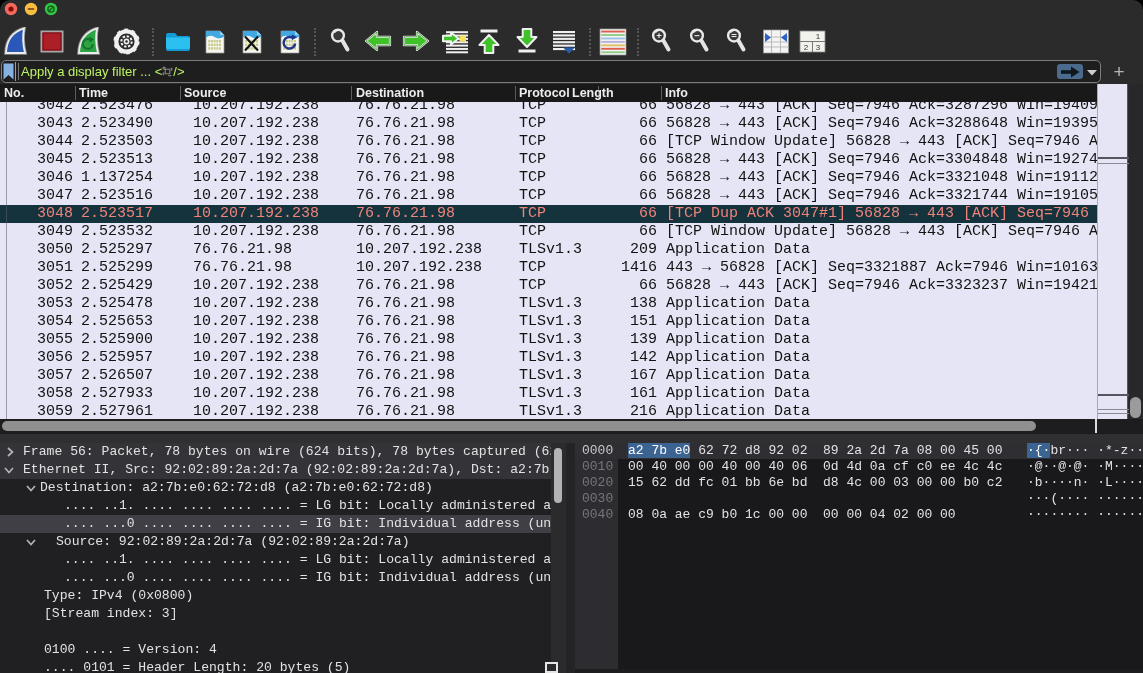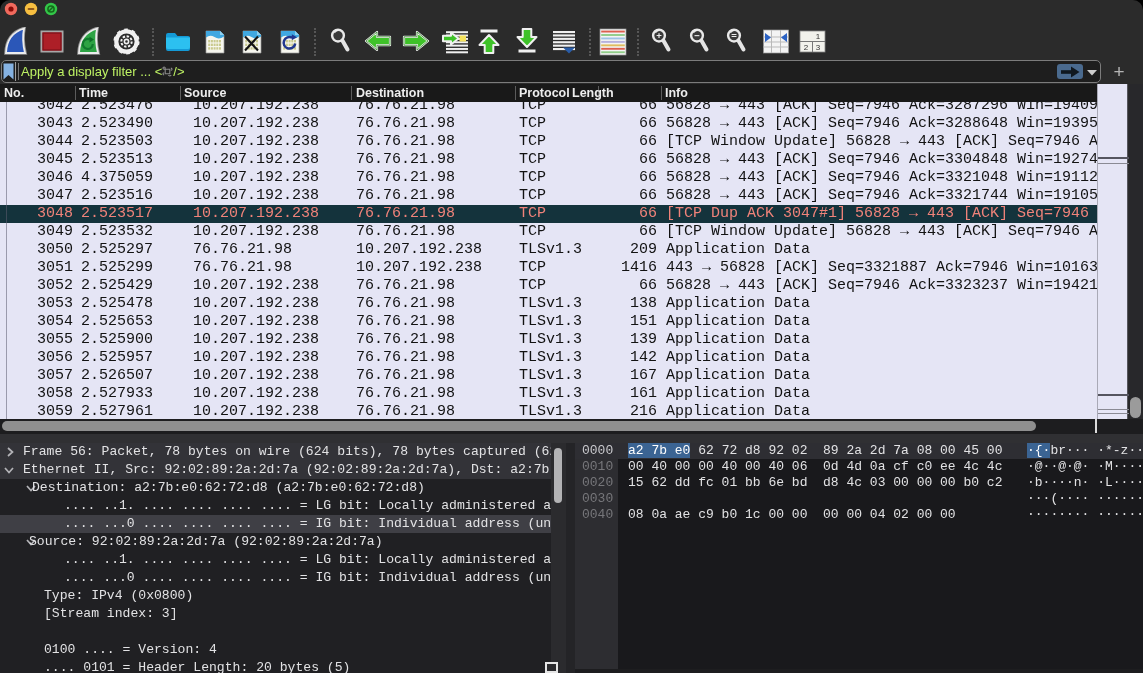--- a/index.html
+++ b/index.html
@@ -284,21 +284,21 @@
  <span style="left:572px">Length</span>
       <i style="left:661px"></i>
  <span style="left:665px">Info</span>
 </div>
 <div class="abs" style="left:6px;top:102px;width:1px;height:317px;background:rgba(92,92,112,0.55);z-index:5"></div>
 <div id="plist">
 <div class="prow" style="top:-5px"><span class="cno">3042</span><span class="ct">2.523476</span><span class="cs">10.207.192.238</span><span class="cd">76.76.21.98</span><span class="cp">TCP</span><span class="cl">66</span><span class="ci">56828 → 443 [ACK] Seq=7946 Ack=3287296 Win=1940928 Len=0</span></div>
 <div class="prow" style="top:13px"><span class="cno">3043</span><span class="ct">2.523490</span><span class="cs">10.207.192.238</span><span class="cd">76.76.21.98</span><span class="cp">TCP</span><span class="cl">66</span><span class="ci">56828 → 443 [ACK] Seq=7946 Ack=3288648 Win=1939584 Len=0</span></div>
 <div class="prow" style="top:31px"><span class="cno">3044</span><span class="ct">2.523503</span><span class="cs">10.207.192.238</span><span class="cd">76.76.21.98</span><span class="cp">TCP</span><span class="cl">66</span><span class="ci">[TCP Window Update] 56828 → 443 [ACK] Seq=7946 Ack=3288648 Win=2097152</span></div>
 <div class="prow" style="top:49px"><span class="cno">3045</span><span class="ct">2.523513</span><span class="cs">10.207.192.238</span><span class="cd">76.76.21.98</span><span class="cp">TCP</span><span class="cl">66</span><span class="ci">56828 → 443 [ACK] Seq=7946 Ack=3304848 Win=1927424 Len=0</span></div>
-<div class="prow" style="top:67px"><span class="cno">3046</span><span class="ct">4.375059</span><span class="cs">10.207.192.238</span><span class="cd">76.76.21.98</span><span class="cp">TCP</span><span class="cl">66</span><span class="ci">56828 → 443 [ACK] Seq=7946 Ack=3321048 Win=1911232 Len=0</span></div>
+<div class="prow" style="top:67px"><span class="cno">3046</span><span class="ct">1.137254</span><span class="cs">10.207.192.238</span><span class="cd">76.76.21.98</span><span class="cp">TCP</span><span class="cl">66</span><span class="ci">56828 → 443 [ACK] Seq=7946 Ack=3321048 Win=1911232 Len=0</span></div>
 <div class="prow" style="top:85px"><span class="cno">3047</span><span class="ct">2.523516</span><span class="cs">10.207.192.238</span><span class="cd">76.76.21.98</span><span class="cp">TCP</span><span class="cl">66</span><span class="ci">56828 → 443 [ACK] Seq=7946 Ack=3321744 Win=1910592 Len=0</span></div>
 <div class="prow sel" style="top:103px"><span class="cno">3048</span><span class="ct">2.523517</span><span class="cs">10.207.192.238</span><span class="cd">76.76.21.98</span><span class="cp">TCP</span><span class="cl">66</span><span class="ci">[TCP Dup ACK 3047#1] 56828 → 443 [ACK] Seq=7946 Ack=3321744 Win=191</span></div>
 <div class="prow" style="top:121px"><span class="cno">3049</span><span class="ct">2.523532</span><span class="cs">10.207.192.238</span><span class="cd">76.76.21.98</span><span class="cp">TCP</span><span class="cl">66</span><span class="ci">[TCP Window Update] 56828 → 443 [ACK] Seq=7946 Ack=3321744 Win=209</span></div>
 <div class="prow" style="top:139px"><span class="cno">3050</span><span class="ct">2.525297</span><span class="cs">76.76.21.98</span><span class="cd">10.207.192.238</span><span class="cp">TLSv1.3</span><span class="cl">209</span><span class="ci">Application Data</span></div>
 <div class="prow" style="top:157px"><span class="cno">3051</span><span class="ct">2.525299</span><span class="cs">76.76.21.98</span><span class="cd">10.207.192.238</span><span class="cp">TCP</span><span class="cl">1416</span><span class="ci">443 → 56828 [ACK] Seq=3321887 Ack=7946 Win=101632 Len=1350 [TCP seg</span></div>
 <div class="prow" style="top:175px"><span class="cno">3052</span><span class="ct">2.525429</span><span class="cs">10.207.192.238</span><span class="cd">76.76.21.98</span><span class="cp">TCP</span><span class="cl">66</span><span class="ci">56828 → 443 [ACK] Seq=7946 Ack=3323237 Win=1942144 Len=0</span></div>
 <div class="prow" style="top:193px"><span class="cno">3053</span><span class="ct">2.525478</span><span class="cs">10.207.192.238</span><span class="cd">76.76.21.98</span><span class="cp">TLSv1.3</span><span class="cl">138</span><span class="ci">Application Data</span></div>
 <div class="prow" style="top:211px"><span class="cno">3054</span><span class="ct">2.525653</span><span class="cs">10.207.192.238</span><span class="cd">76.76.21.98</span><span class="cp">TLSv1.3</span><span class="cl">151</span><span class="ci">Application Data</span></div>
 <div class="prow" style="top:229px"><span class="cno">3055</span><span class="ct">2.525900</span><span class="cs">10.207.192.238</span><span class="cd">76.76.21.98</span><span class="cp">TLSv1.3</span><span class="cl">139</span><span class="ci">Application Data</span></div>
 <div class="prow" style="top:247px"><span class="cno">3056</span><span class="ct">2.525957</span><span class="cs">10.207.192.238</span><span class="cd">76.76.21.98</span><span class="cp">TLSv1.3</span><span class="cl">142</span><span class="ci">Application Data</span></div>
@@ -322,39 +322,39 @@
 <div id="split"></div>
 <div id="dpane">
 <div class="drow lite" style="top:0px"><svg class="ar" style="left:5px" width="10" height="18" viewBox="0 0 10 18">
           <polyline points="3,5 7.5,9 3,13" fill="none" stroke="#b4b4b8" stroke-width="1.7"></polyline>
         </svg><span style="position:absolute;left:23px">Frame 56: Packet, 78 bytes on wire (624 bits), 78 bytes captured (624 bits) on interface en0, id 0</span></div>
 <div class="drow lite" style="top:18px"><svg class="ar" style="left:3px" width="12" height="18" viewBox="0 0 12 18">
           <polyline points="2,7 6,11.5 10,7" fill="none" stroke="#b4b4b8" stroke-width="1.7"></polyline>
         </svg><span style="position:absolute;left:23px">Ethernet II, Src: 92:02:89:2a:2d:7a (92:02:89:2a:2d:7a), Dst: a2:7b:e0:62:72:d8 (a2:7b:e0:62:72:d8)</span></div>
 <div class="drow " style="top:36px"><svg class="ar" style="left:25px" width="12" height="18" viewBox="0 0 12 18">
           <polyline points="2,7 6,11.5 10,7" fill="none" stroke="#b4b4b8" stroke-width="1.7"></polyline>
-        </svg><span style="position:absolute;left:32px">Destination: a2:7b:e0:62:72:d8 (a2:7b:e0:62:72:d8)</span></div>
+        </svg><span style="position:absolute;left:40px">Destination: a2:7b:e0:62:72:d8 (a2:7b:e0:62:72:d8)</span></div>
 <div class="drow " style="top:54px"><span style="position:absolute;left:64px">.... ..1. .... .... .... .... = LG bit: Locally administered address (this is NOT the factory default)</span></div>
 <div class="drow dsel" style="top:72px"><span style="position:absolute;left:64px">.... ...0 .... .... .... .... = IG bit: Individual address (unicast)</span></div>
 <div class="drow " style="top:90px"><svg class="ar" style="left:25px" width="12" height="18" viewBox="0 0 12 18">
           <polyline points="2,7 6,11.5 10,7" fill="none" stroke="#b4b4b8" stroke-width="1.7"></polyline>
-        </svg><span style="position:absolute;left:29px">Source: 92:02:89:2a:2d:7a (92:02:89:2a:2d:7a)</span></div>
+        </svg><span style="position:absolute;left:56px">Source: 92:02:89:2a:2d:7a (92:02:89:2a:2d:7a)</span></div>
 <div class="drow " style="top:108px"><span style="position:absolute;left:64px">.... ..1. .... .... .... .... = LG bit: Locally administered address (this is NOT the factory default)</span></div>
 <div class="drow " style="top:126px"><span style="position:absolute;left:64px">.... ...0 .... .... .... .... = IG bit: Individual address (unicast)</span></div>
 <div class="drow " style="top:144px"><span style="position:absolute;left:44px">Type: IPv4 (0x0800)</span></div>
 <div class="drow " style="top:162px"><span style="position:absolute;left:44px">[Stream index: 3]</span></div>
 <div class="drow " style="top:198px"><span style="position:absolute;left:44px">0100 .... = Version: 4</span></div>
 <div class="drow " style="top:216px"><span style="position:absolute;left:44px">.... 0101 = Header Length: 20 bytes (5)</span></div>
 </div>
 <div id="dsb"></div>
     <div id="dthumb"></div>
     <div id="dgap"></div>
 <div id="xpane">
       <div id="xoffcol"></div>
 <div class="hrow cur" style="top:0px"><span class="hoff curoff">0000</span><span class="hbytes"><span class="bsel">a2 7b e0</span> 62 72 d8 92 02  89 2a 2d 7a 08 00 45 00</span><span class="hasc"><span class="bsel">·{·</span>br··· ·*-z··E·</span></div>
 <div class="hrow" style="top:16px"><span class="hoff">0010</span><span class="hbytes">00 40 00 00 40 00 40 06  0d 4d 0a cf c0 ee 4c 4c</span><span class="hasc">·@··@·@· ·M····LL</span></div>
-<div class="hrow" style="top:32px"><span class="hoff">0020</span><span class="hbytes">15 62 dd fc 01 bb 6e bd  d8 4c 03 00 00 00 b0 c2</span><span class="hasc">·b····n· ·L······</span></div>
+<div class="hrow" style="top:32px"><span class="hoff">0020</span><span class="hbytes">15 62 dd fc 01 bb 6e bd  d8 4c 00 03 00 00 b0 c2</span><span class="hasc">·b····n· ·L······</span></div>
 <div class="hrow" style="top:48px"><span class="hoff">0030</span><span class="hasc">···(···· ········</span></div>
 <div class="hrow" style="top:64px"><span class="hoff">0040</span><span class="hbytes">08 0a ae c9 b0 1c 00 00  00 00 04 02 00 00</span><span class="hasc">········ ······</span></div>
 </div>
 <div id="xbottom"></div>
 <div id="dcorner"></div>
 </div>
 
 </body></html>

